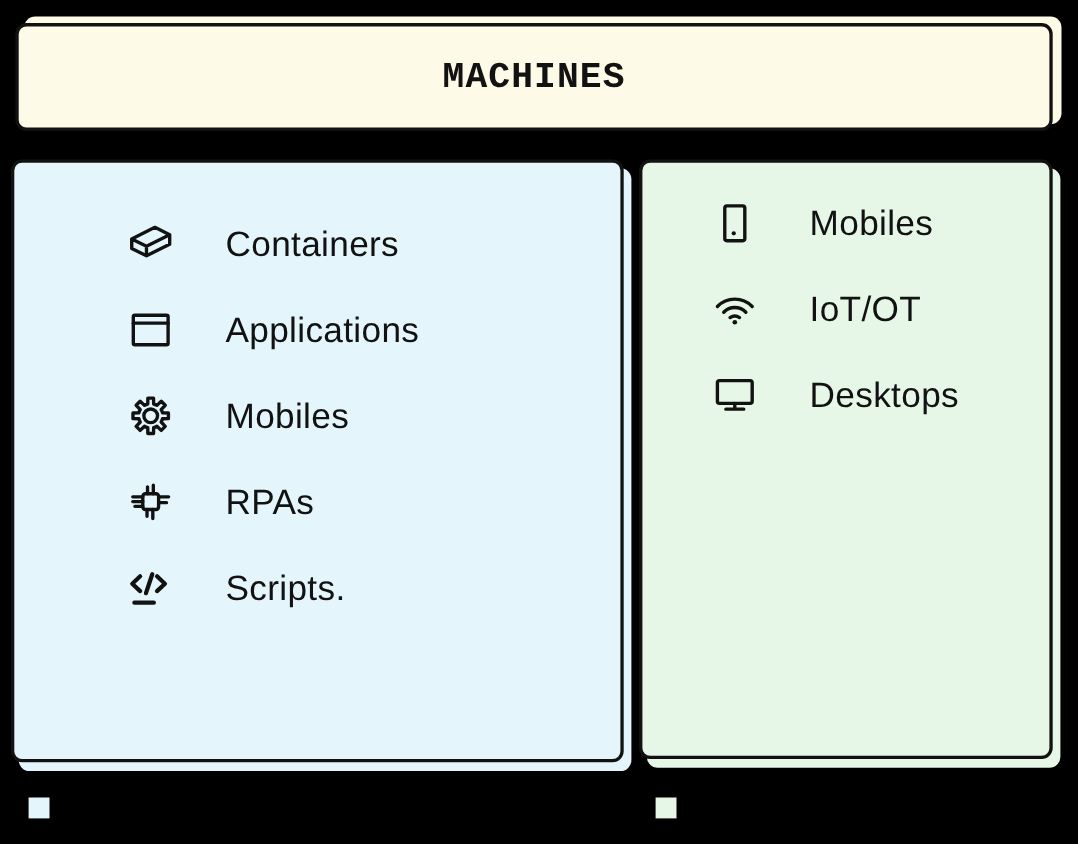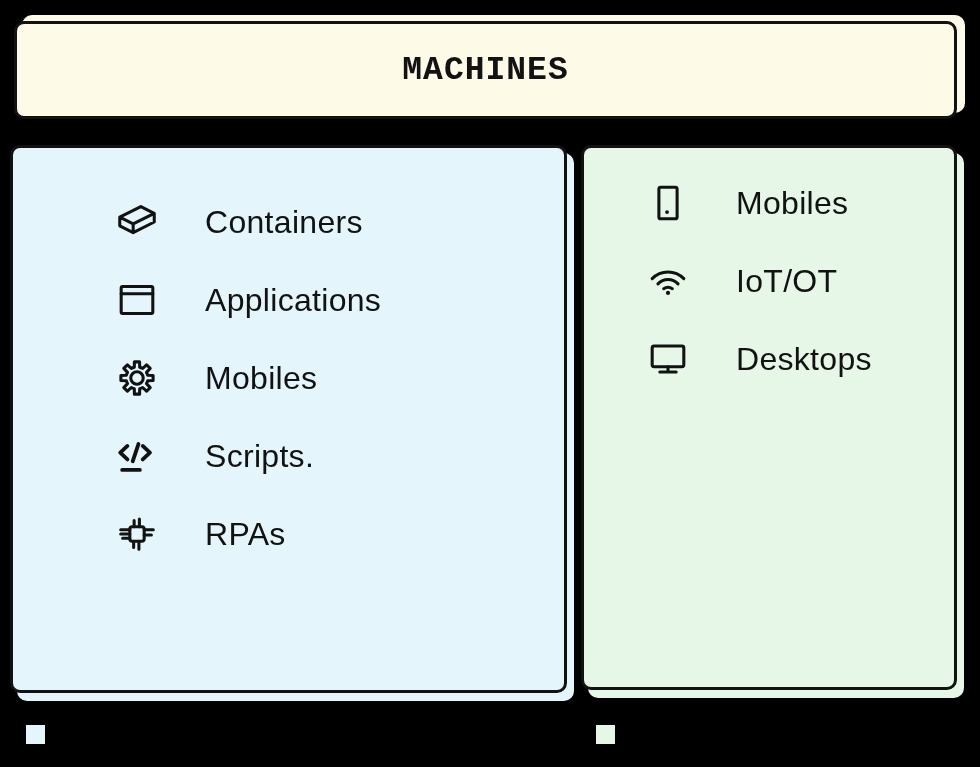--- a/index.html
+++ b/index.html
@@ -102,40 +102,40 @@
           <path d="M35.2 21.2 L40.8 21.3 L40.8 26.7 L35.2 26.8 A11.5 11.5 0 0 1 33.9 29.9 L37.8 34 L34 37.8 L29.9 33.9 A11.5 11.5 0 0 1 26.8 35.2 L26.7 40.8 L21.3 40.8 L21.2 35.2 A11.5 11.5 0 0 1 18.1 33.9 L14 37.8 L10.2 34 L14.1 29.9 A11.5 11.5 0 0 1 12.8 26.8 L7.2 26.7 L7.2 21.3 L12.8 21.2 A11.5 11.5 0 0 1 14.1 18.1 L10.2 14 L14 10.2 L18.1 14.1 A11.5 11.5 0 0 1 21.2 12.8 L21.3 7.2 L26.7 7.2 L26.8 12.8 A11.5 11.5 0 0 1 29.9 14.1 L34 10.2 L37.8 14 L33.9 18.1 A11.5 11.5 0 0 1 35.2 21.2 Z"></path>
           <circle class="o" cx="24" cy="24" r="6.5"></circle>
         </svg>
       </span>
       <span class="lbl">Mobiles</span>
     </div>
 
     <div class="row">
       <span class="ic">
         <svg viewBox="0 0 48 48">
-          <path class="thick" d="M14 13.5 L6.5 20.5 L14 27.5"></path>
-          <path class="thick" d="M30 13.5 L37.5 20.5 L30 27.5"></path>
-          <path class="thick" d="M25.5 11.5 L19.5 29.5"></path>
-          <path class="thick" d="M8.5 38.5 L27 38.5"></path>
-        </svg>
-      </span>
-      <span class="lbl">Scripts.</span>
-    </div>
-
-    <div class="row">
-      <span class="ic">
-        <svg viewBox="0 0 48 48">
           <rect x="16.5" y="16.5" width="15" height="15" rx="2.5"></rect>
           <path d="M7 19.5 L16.5 19.5 M7 24 L16.5 24 M9 28.5 L16.5 28.5"></path>
           <path d="M31.5 19.5 L41 19.5 M31.5 25 L39 25"></path>
           <path d="M21 10 L21 16.5 M26.5 8.5 L26.5 16.5"></path>
           <path d="M20.5 31.5 L20.5 38 M26 31.5 L26 40"></path>
         </svg>
       </span>
       <span class="lbl">RPAs</span>
+    </div>
+
+    <div class="row">
+      <span class="ic">
+        <svg viewBox="0 0 48 48">
+          <path class="thick" d="M14 13.5 L6.5 20.5 L14 27.5"></path>
+          <path class="thick" d="M30 13.5 L37.5 20.5 L30 27.5"></path>
+          <path class="thick" d="M25.5 11.5 L19.5 29.5"></path>
+          <path class="thick" d="M8.5 38.5 L27 38.5"></path>
+        </svg>
+      </span>
+      <span class="lbl">Scripts.</span>
     </div>
 
   </div>
 
   <div class="card right-panel">
 
     <div class="row">
       <span class="ic">
         <svg viewBox="0 0 48 48">
           <rect x="14.5" y="7.5" width="19" height="33" rx="2"></rect>

